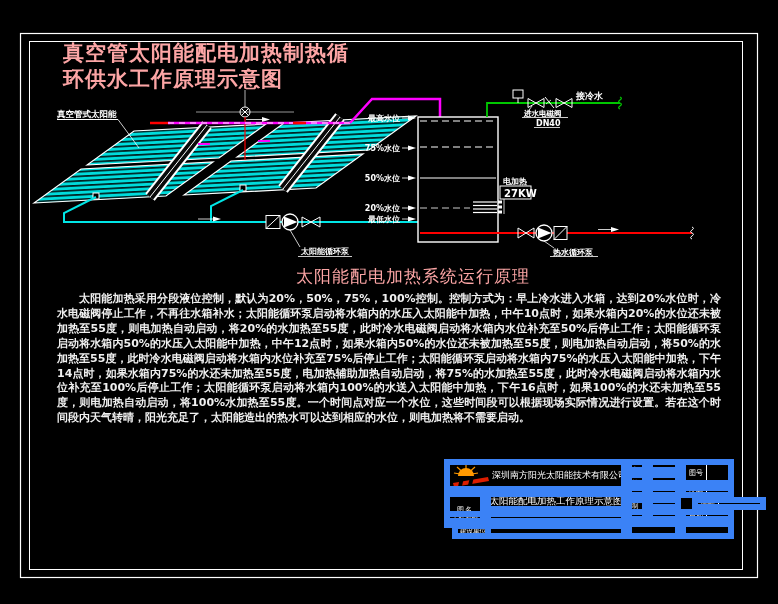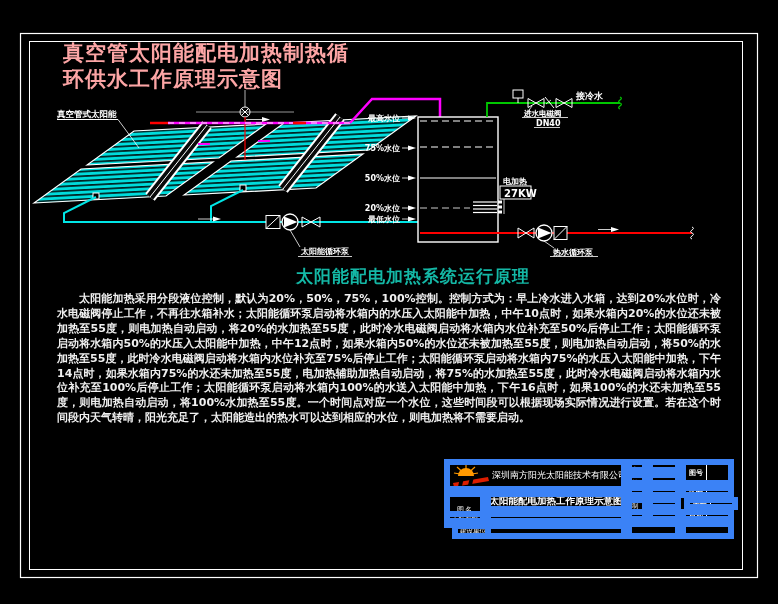--- a/index.html
+++ b/index.html
@@ -2,35 +2,35 @@
 <html><head>
 <meta charset="utf-8">
 <style>
   html,body{margin:0;padding:0;background:#000;}
   #canvas{position:relative;width:778px;height:604px;background:#000;overflow:hidden;
           font-family:"DejaVu Sans",sans-serif;}
   .abs{position:absolute;}
   svg text{font-family:"DejaVu Sans",sans-serif;}
   #main-title{left:63px;top:40px;color:#fca5a5;font-size:21px;font-weight:bold;
               line-height:26px;letter-spacing:1px;white-space:nowrap;}
-  #section-title{left:296px;top:265px;color:#14b8a6;font-size:17px;font-weight:bold;
+  #section-title{left:296px;top:265px;color:#fca5a5;font-size:17px;font-weight:normal;
                  letter-spacing:1px;white-space:nowrap;}
   #description{left:57px;top:292px;width:664px;color:#f0f0f0;font-size:11px;
                line-height:14.9px;font-weight:bold;text-align:justify;text-indent:2em;}
   
   #titleblock{left:444px;top:459px;width:290px;height:80px;}
   .tb-cell{position:absolute;box-sizing:border-box;border:6px solid #3b82f6;color:#fff;
            display:flex;align-items:center;overflow:hidden;background:#000;}
   .tb-center{justify-content:center;}
   .tb-lbl{font-size:7px;letter-spacing:1px;}
   .tb-lbl-s{font-size:6.5px;letter-spacing:0;}
   .fl{display:flex;align-items:center;justify-content:center;height:100%;
-      border-right:1px solid #fff;box-sizing:border-box;font-size:7px;letter-spacing:0;font-weight:bold;}
+      border-right:1px solid #fff;box-sizing:border-box;font-size:7px;letter-spacing:0;}
   #company-name{color:#fff;font-size:9px;font-weight:normal;white-space:nowrap;margin-left:2px;}
-  #drawing-name{font-size:9.5px;font-weight:bold;white-space:nowrap;}
+  #drawing-name{font-size:9.5px;font-weight:normal;white-space:nowrap;}
 </style>
 </head>
 <body>
 
 <div id="canvas">
 
   <svg class="abs" id="schematic" width="778" height="604" viewBox="0 0 778 604" style="left:0;top:0;">
     <defs>
       <pattern id="tubes" width="10" height="4.6" patternUnits="userSpaceOnUse" patternTransform="rotate(-3)">
         <rect width="10" height="4.6" fill="#00dcdc"></rect>
@@ -233,21 +233,21 @@
     <div class="tb-cell" style="left:203px;top:38px;width:34px;height:13px;"></div>
     <div class="tb-cell tb-center tb-lbl-s" style="left:182px;top:50px;width:22px;height:13px;">校对</div>
     <div class="tb-cell" style="left:203px;top:50px;width:34px;height:13px;"></div>
 
     <div class="tb-cell" style="left:236px;top:0;width:54px;height:27px;">
       <div class="fl" style="width:21px;">图号</div>
     </div>
     <div class="tb-cell" style="left:236px;top:26px;width:54px;height:13px;">
       <div class="fl" style="width:21px;">比例</div>
     </div>
-    <div class="tb-cell" style="left:240px;top:38px;width:54px;height:13px;">
+    <div class="tb-cell" style="left:248px;top:38px;width:74px;height:13px;">
       <div class="fl" style="width:21px;">图幅</div>
     </div>
     <div class="tb-cell" style="left:236px;top:50px;width:54px;height:13px;">
       <div class="fl" style="width:21px;">日期</div>
     </div>
 
     <div class="tb-cell" style="left:182px;top:62px;width:55px;height:18px;"></div>
     <div class="tb-cell" style="left:236px;top:62px;width:54px;height:18px;"></div>
   </div>
 

